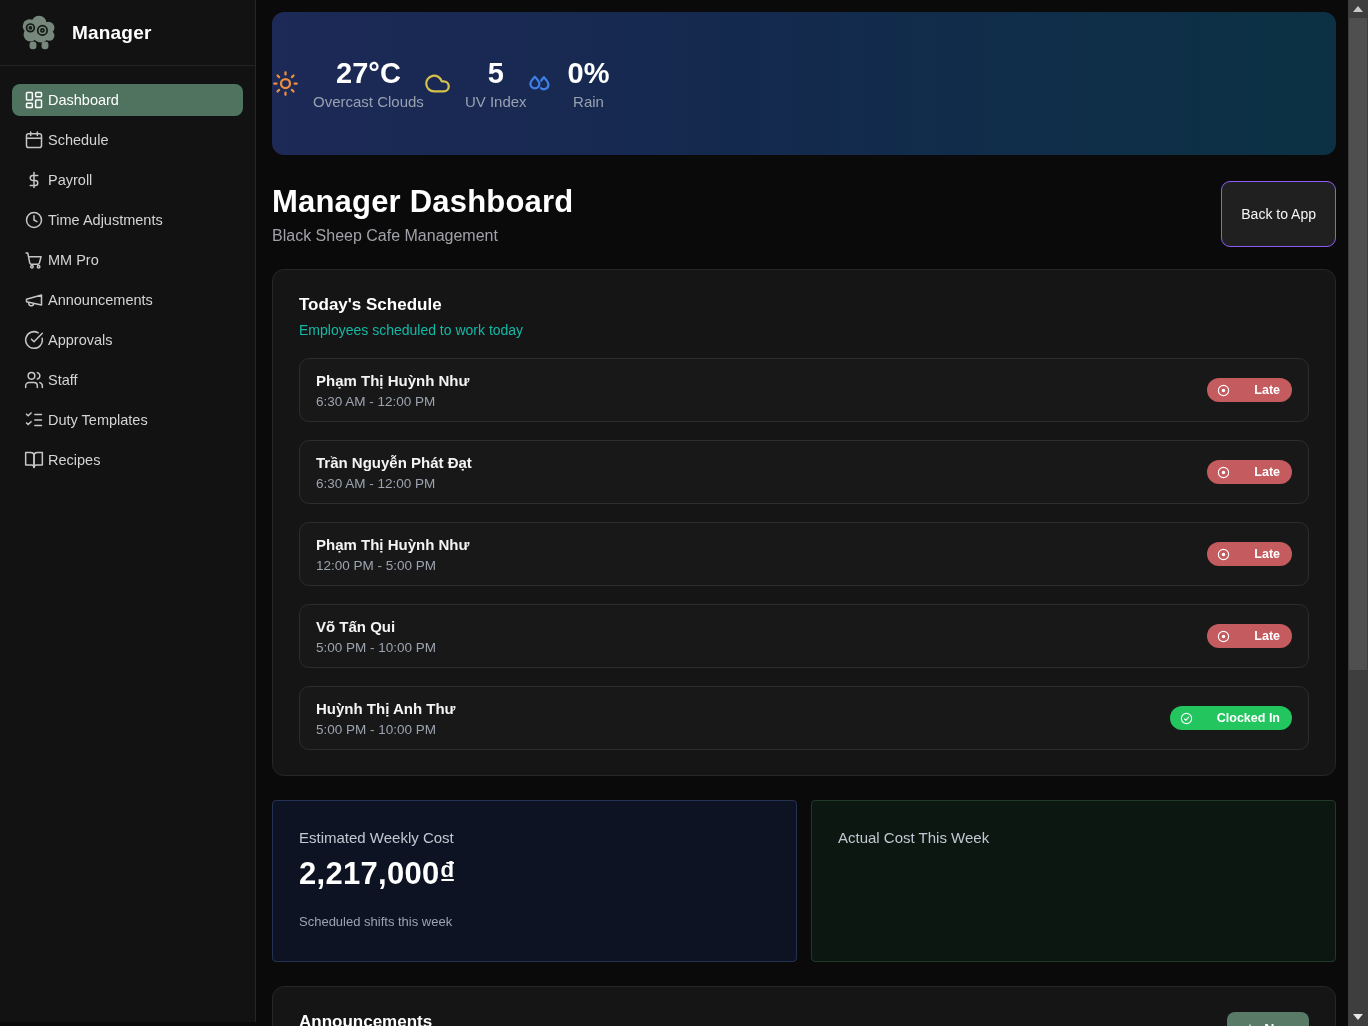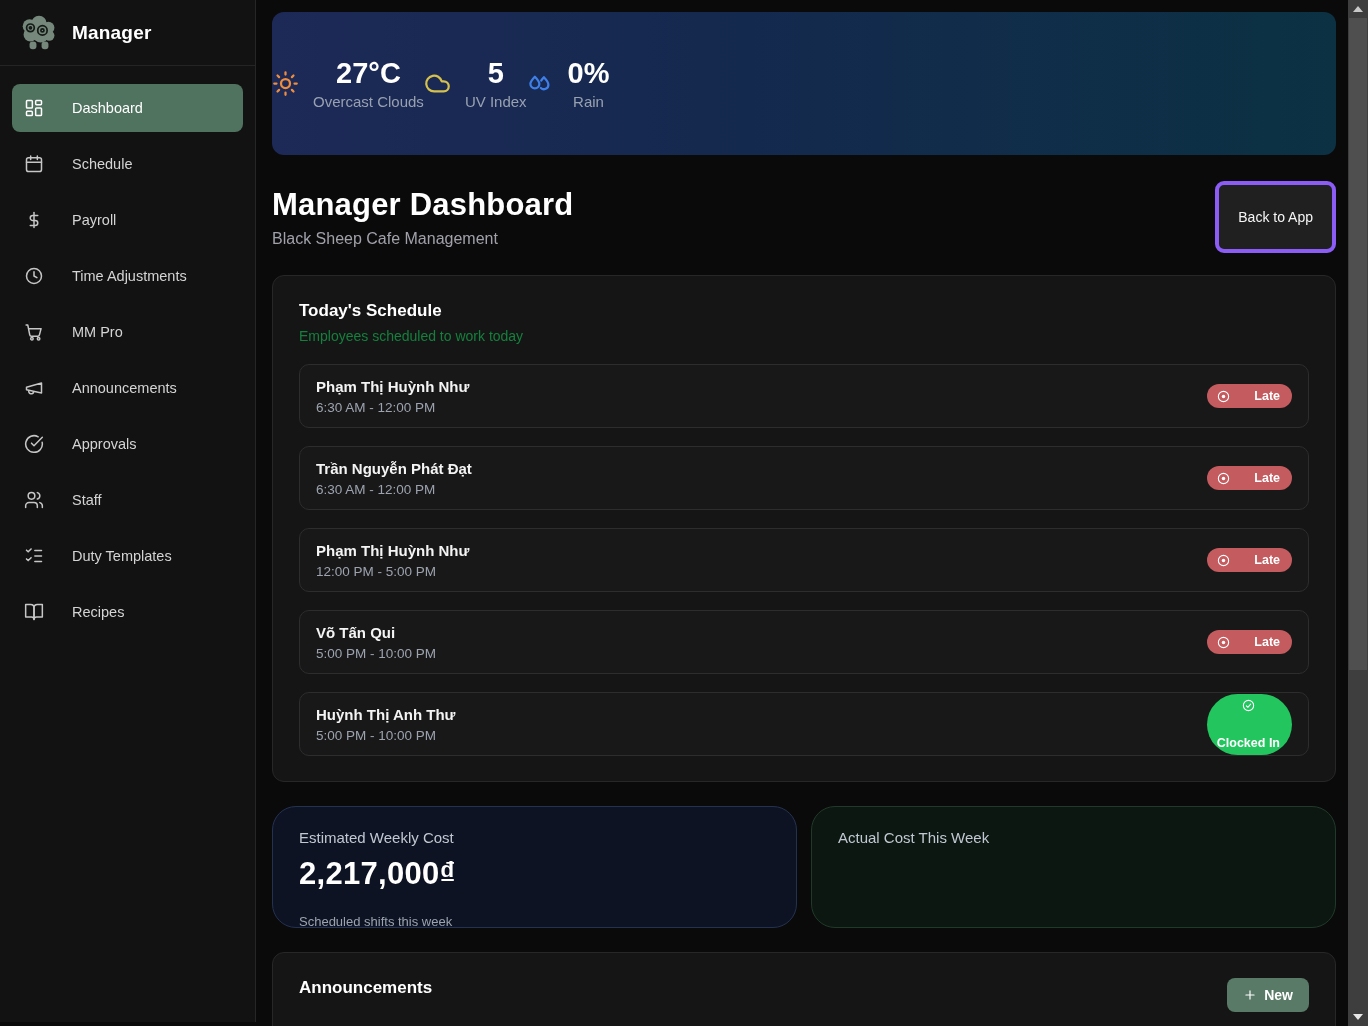--- a/index.html
+++ b/index.html
@@ -5,21 +5,21 @@
   * { margin:0; padding:0; box-sizing:border-box; }
   html,body { width:1368px; height:1026px; overflow:hidden; }
   body { font-family:"Liberation Sans","DejaVu Sans",sans-serif; background:#0a0a0a; color:#fff; }
   .app { position:relative; width:1368px; height:1026px; overflow:hidden; }
 
   
   .sidebar { position:absolute; left:0; top:0; bottom:4px; width:256px; background:#121212; border-right:1px solid #262626; }
   .sidebar-header { height:66px; display:flex; align-items:center; gap:12px; padding:0 18px; border-bottom:1px solid #242424; }
   .sidebar-title { font-size:19px; font-weight:700; letter-spacing:.2px; }
   .nav { padding:18px 12px; display:flex; flex-direction:column; gap:8px; }
-  .nav-item { display:flex; align-items:center; gap:28px; padding:7px 12px; height:48px; border-radius:8px; color:#d4d4d4; font-size:14.5px; cursor:pointer; }
+  .nav-item { display:flex; align-items:center; gap:4px; padding:7px 12px; height:32px; border-radius:8px; color:#d4d4d4; font-size:14.5px; cursor:pointer; }
   .nav-item .icon { width:20px; height:20px; color:#c6c6c6; flex:none; }
   .nav-item.active { background:var(--accent); color:#fff; }
   .nav-item.active .icon { color:#fff; }
 
   .icon { display:inline-flex; }
   .icon svg { width:100%; height:100%; }
 
   
   .main { position:absolute; left:256px; right:20px; top:0; bottom:0; padding:12px 12px 0 16px; overflow:hidden; }
 
@@ -30,40 +30,40 @@
   .weather-icon.sun { color:var(--sun); }
   .weather-icon.cloud { color:var(--cloud); }
   .weather-icon.rain { color:var(--rain); }
   .weather-col { text-align:center; }
   .weather-value { font-size:29px; font-weight:700; line-height:1.15; }
   .weather-label { font-size:15px; color:#98a1b0; margin-top:2px; }
 
   .page-header { margin-top:26px; display:flex; justify-content:space-between; align-items:center; }
   .page-title { font-size:31px; font-weight:700; letter-spacing:.2px; }
   .page-subtitle { font-size:16px; color:#a1a1aa; margin-top:7px; }
-  .back-btn { background:#202020; border:4px solid #8b5cf6; color:#f5f5f5; font-size:14px; font-weight:500;
+  .back-btn { background:#202020; border:1px solid #8b5cf6; color:#f5f5f5; font-size:14px; font-weight:500;
     padding:24px 19px; border-radius:9px; cursor:pointer; font-family:inherit; }
 
   .card { background:#151515; border:1px solid #272727; border-radius:12px; }
   .schedule-card { margin-top:22px; padding:25px 26px; }
   .card-title { font-size:17px; font-weight:700; }
-  .card-subtitle { font-size:14px; color:#15803d; margin-top:7px; }
+  .card-subtitle { font-size:14px; color:#14b8a6; margin-top:7px; }
   .shift-rows { margin-top:20px; display:flex; flex-direction:column; gap:18px; }
   .shift-row { display:flex; align-items:center; justify-content:space-between; border:1px solid #2d2d2d; background:#181818;
     border-radius:10px; padding:11px 16px; height:64px; }
   .shift-name { font-size:15px; font-weight:600; color:#f4f4f5; }
   .shift-time { font-size:13.5px; color:#9ca3af; margin-top:5px; }
   .badge { display:inline-flex; align-items:center; gap:24px; border-radius:999px; padding:5px 12px 5px 10px;
     font-size:12.5px; font-weight:600; color:#fff; white-space:nowrap; }
   .badge .icon { width:13px; height:13px; }
   .badge-late { background:var(--late); }
-  .badge-clocked { background:var(--clocked);flex-direction:column; }
+  .badge-clocked { background:var(--clocked); }
 
   .costs-row { margin-top:24px; display:flex; gap:14px; }
-  .cost-card { flex:1; border-radius:24px; padding:22px 26px; height:122px; }
+  .cost-card { flex:1; border-radius:4px; padding:28px 26px; height:162px; }
   .cost-card.estimated { background:#0d1322; border:1px solid #243252; }
   .cost-card.actual { background:#0c1711; border:1px solid #203a2a; }
   .cost-label { font-size:15px; color:#c2c8d1; }
   .cost-value { font-size:31px; font-weight:700; margin-top:10px; letter-spacing:.3px; }
   .cost-note { font-size:13px; color:#9ca3af; margin-top:22px; }
 
   .announcements-card { margin-top:24px; padding:25px 26px; height:220px; }
   .ann-header { display:flex; justify-content:space-between; align-items:flex-start; }
   .new-btn { background:#587a67; border:none; color:#fff; display:inline-flex; align-items:center; gap:7px;
     padding:9px 16px; border-radius:8px; font-size:14px; font-weight:600; cursor:pointer; font-family:inherit; }

